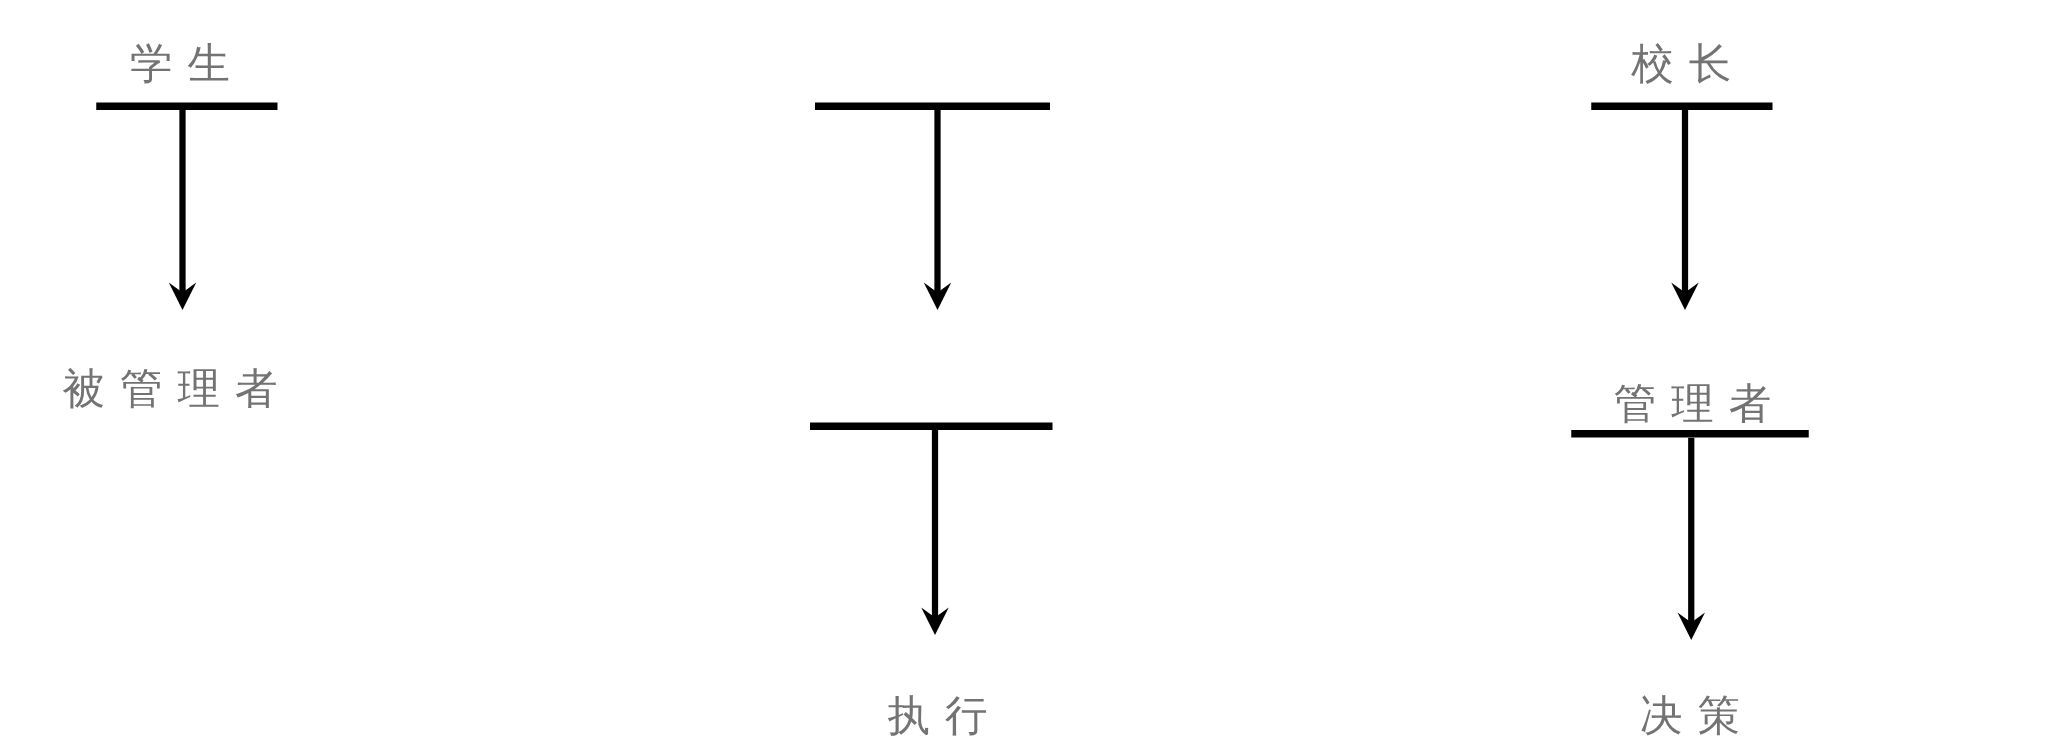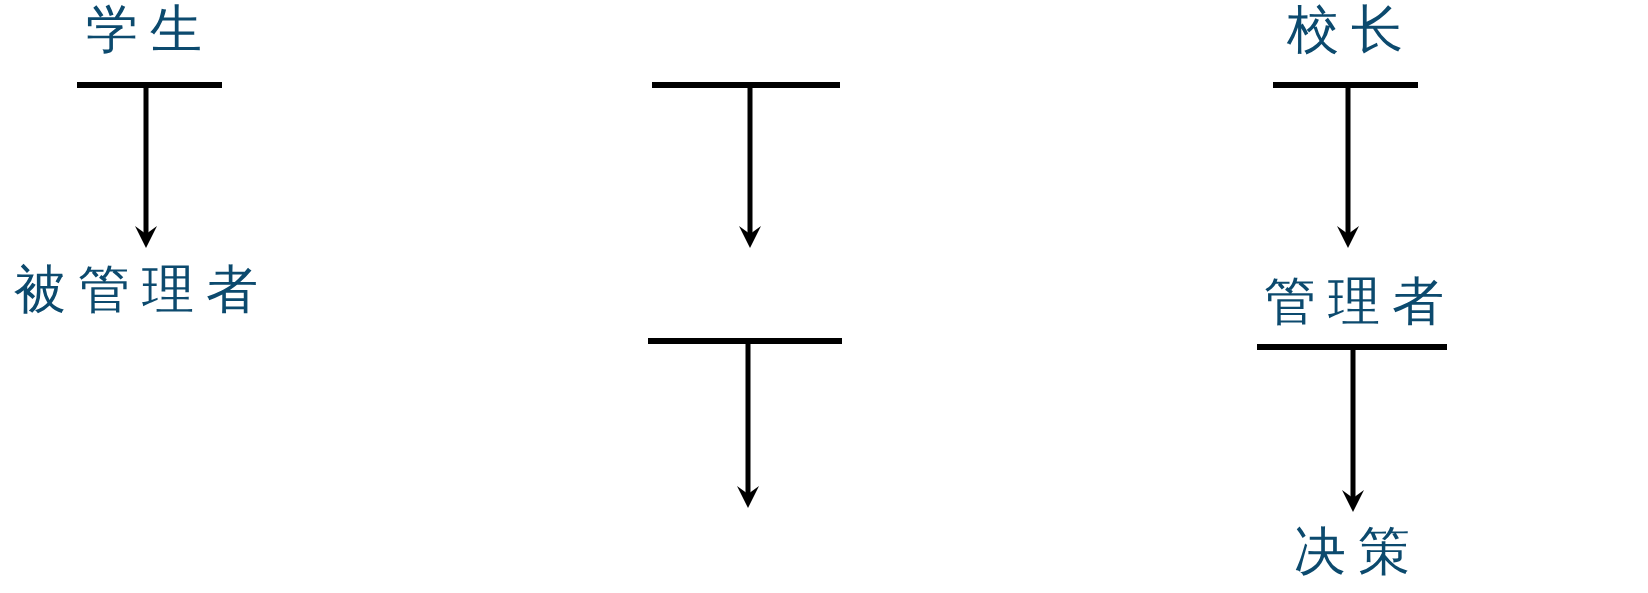--- a/index.html
+++ b/index.html
@@ -12,25 +12,26 @@
     width: 1648px;
     height: 593px;
     background: #ffffff;
     overflow: hidden;
     font-family: "Liberation Serif", "DejaVu Serif", serif;
     color: #111111;
   }
   .node {
     position: absolute;
     transform: translateX(-50%);
-    font-size: 52px;
+    font-size: 34px;
     letter-spacing: 12px;
     line-height: 1.15;
     white-space: nowrap;
-    color: #0c4a6e;
+    color: #737373;
+    margin-top: 32px;
   }
   .hline {
     position: absolute;
     height: 6px;
     background: #000000;
   }
   .arrow {
     position: absolute;
     display: block;
   }
@@ -53,20 +54,21 @@
   <div class="hline" style="left:652px; top:82px; width:188px;"></div>
   <svg class="arrow" style="left:734px; top:88px;" width="32" height="160" viewBox="0 0 32 160">
     <rect class="shaft" x="13.5" y="0" width="5" height="148"></rect>
     <polygon class="head" points="16,160 5,138 16,146 27,138"></polygon>
   </svg>
   <div class="hline" style="left:648px; top:338px; width:194px;"></div>
   <svg class="arrow" style="left:732px; top:344px;" width="32" height="164" viewBox="0 0 32 164">
     <rect class="shaft" x="13.5" y="0" width="5" height="152"></rect>
     <polygon class="head" points="16,164 5,142 16,150 27,142"></polygon>
   </svg>
+  <div class="node" style="left:756px; top:522px;">执行</div>
 
   <div class="node" style="left:1351px; top:0px;">校长</div>
   <div class="hline" style="left:1273px; top:82px; width:145px;"></div>
   <svg class="arrow" style="left:1332px; top:88px;" width="32" height="160" viewBox="0 0 32 160">
     <rect class="shaft" x="13.5" y="0" width="5" height="148"></rect>
     <polygon class="head" points="16,160 5,138 16,146 27,138"></polygon>
   </svg>
   <div class="node" style="left:1360px; top:272px;">管理者</div>
   <div class="hline" style="left:1257px; top:344px; width:190px;"></div>
   <svg class="arrow" style="left:1337px; top:350px;" width="32" height="162" viewBox="0 0 32 162">

